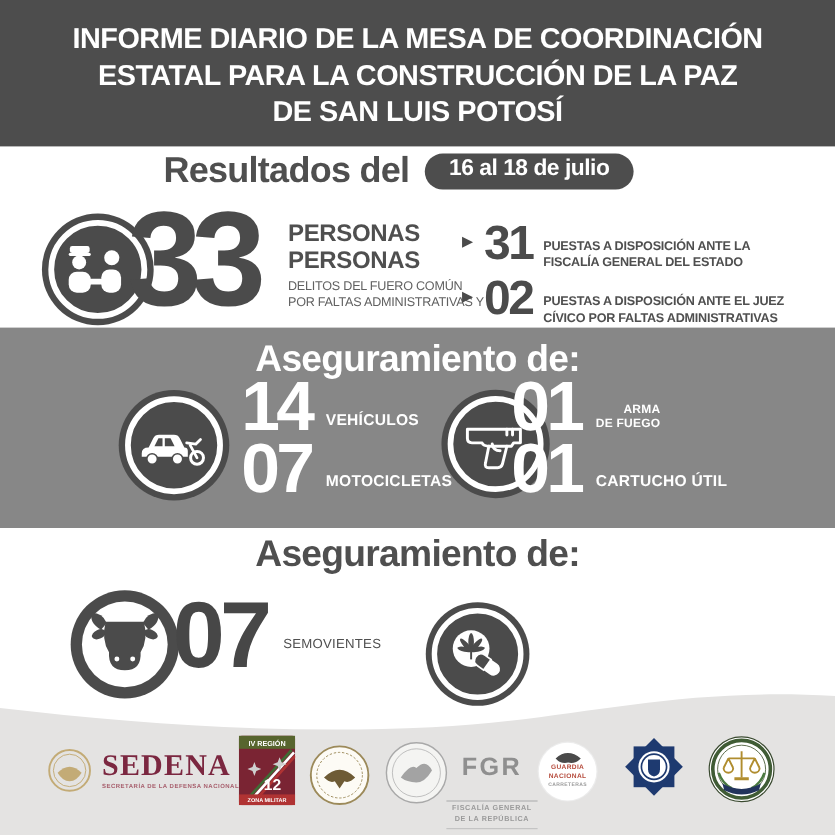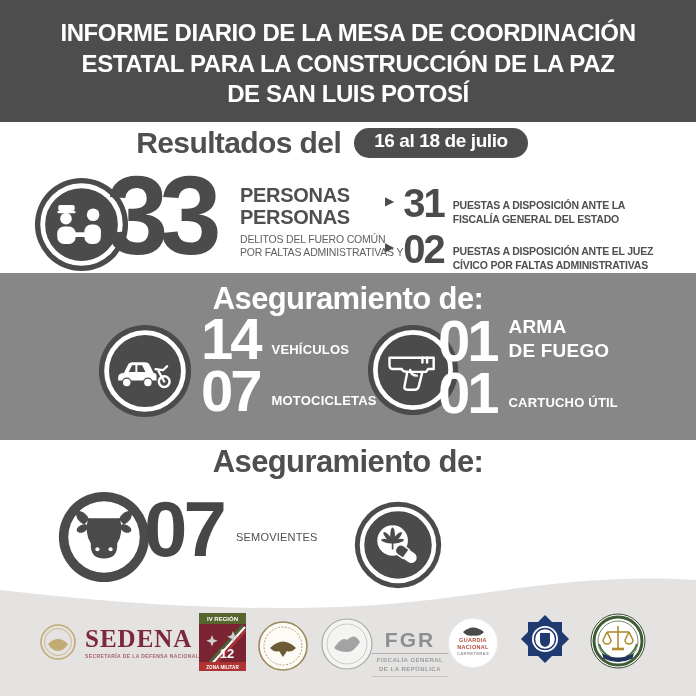--- a/index.html
+++ b/index.html
@@ -30,26 +30,26 @@
   .bd-arrow{color:#4b4b4b;font-size:12px;margin-top:9px;line-height:1;}
   .bd-num{font-size:40px;font-weight:bold;color:#4b4b4b;line-height:0.85;letter-spacing:-2px;}
   .bd-label{font-size:10.5px;font-weight:bold;color:#4f4f4f;line-height:1.3;margin-top:13px;letter-spacing:-0.2px;}
   
   .band1{position:absolute;top:273px;left:0;width:696px;height:167px;background:#878787;}
   .band1-title{text-align:center;color:#fff;font-size:31px;font-weight:bold;margin-top:8px;letter-spacing:-0.6px;}
   .veh-icon{left:97px;top:50px;width:96px;height:96px;}
   .gun-icon{left:366px;top:50px;width:94px;height:94px;}
   .stat-rows{position:absolute;}
   .veh-rows{left:201px;top:42px;}
-  .wep-rows{left:438px;top:42px;}
+  .wep-rows{left:426px;top:42px;}
   .stat-row{display:flex;align-items:flex-end;gap:12px;}
   .stat-num{font-size:58px;font-weight:bold;color:#fff;line-height:0.82;letter-spacing:-3px;}
   .stat-label{font-size:13px;font-weight:bold;color:#fff;letter-spacing:0.2px;padding-bottom:6px;}
-  .stat-label-col{display:flex;flex-direction:column;font-size:19px;font-weight:bold;color:#fff;
-    line-height:1.25;letter-spacing:0.2px;padding-bottom:2px;}
+  .stat-label-col{display:flex;flex-direction:column;font-size:10px;font-weight:bold;color:#fff;
+    line-height:1.25;letter-spacing:0.2px;padding-bottom:2px;text-align:right;}
   .row-gap{margin-top:4px;}
   
   .seizure2{position:absolute;top:440px;left:0;width:696px;height:166px;z-index:2;}
   .s2-title{text-align:center;color:#4f4f4f;font-size:31px;font-weight:bold;margin-top:4px;letter-spacing:-0.6px;}
   .cow-icon{left:57px;top:50px;width:94px;height:94px;}
   .drug-icon{left:353px;top:60px;width:90px;height:90px;}
   .cow-num{position:absolute;left:144px;top:50px;font-size:78px;font-weight:bold;color:#474747;
     letter-spacing:-4px;line-height:1;}
   .cow-label{position:absolute;left:236px;top:91px;font-size:11px;font-weight:normal;color:#4f4f4f;letter-spacing:0.2px;}
   .drug-rows{position:absolute;left:434px;top:28px;}
@@ -64,21 +64,21 @@
   .logos{position:absolute;top:0;left:0;width:696px;height:126px;z-index:3;}
   .logo{position:absolute;}
   .sedena{left:38px;top:52px;display:flex;align-items:center;gap:7px;}
   .sedena-name{font-family:"Liberation Serif",serif;font-size:25px;font-weight:bold;color:#7b2740;letter-spacing:1px;line-height:1;}
   .sedena-caption{font-size:5px;font-weight:bold;color:#a8606e;letter-spacing:0.4px;margin-top:2px;}
   .region{left:199px;top:43px;}
   .gn-seal{left:257px;top:50px;}
   .mx-seal{left:320px;top:47px;}
   .fgr{left:372px;top:59px;width:76px;text-align:center;}
   .fgr-name{font-size:21px;font-weight:bold;color:#8f8f8f;letter-spacing:2px;line-height:1;
-    border-bottom:1px solid #b3b3b3;padding-bottom:3px;}
+    border-bottom:1px solid #b3b3b3;padding-bottom:17px;}
   .fgr-caption{font-size:6px;font-weight:bold;color:#9a9a9a;letter-spacing:0.5px;line-height:1.5;margin-top:2px;
     border-bottom:1px solid #c4c4c4;padding-bottom:2px;}
   .gnc{left:449px;top:49px;width:48px;height:48px;background:#fff;border-radius:50%;
     box-shadow:0 0 0 1px #ececec;display:flex;flex-direction:column;align-items:center;justify-content:flex-start;padding-top:4px;box-sizing:border-box;}
   .gnc-line1,.gnc-line2{font-size:5.5px;font-weight:bold;color:#b5493a;letter-spacing:0.3px;line-height:1.25;}
   .gnc-line3{font-size:4.2px;font-weight:bold;color:#9a9a9a;letter-spacing:0.3px;line-height:1.4;}
   .star{left:517px;top:41px;}
   .state-seal{left:589px;top:42px;}
   .website{position:absolute;top:104px;left:0;width:696px;text-align:center;
     font-size:17px;font-weight:bold;color:#565656;z-index:4;letter-spacing:-0.2px;}

